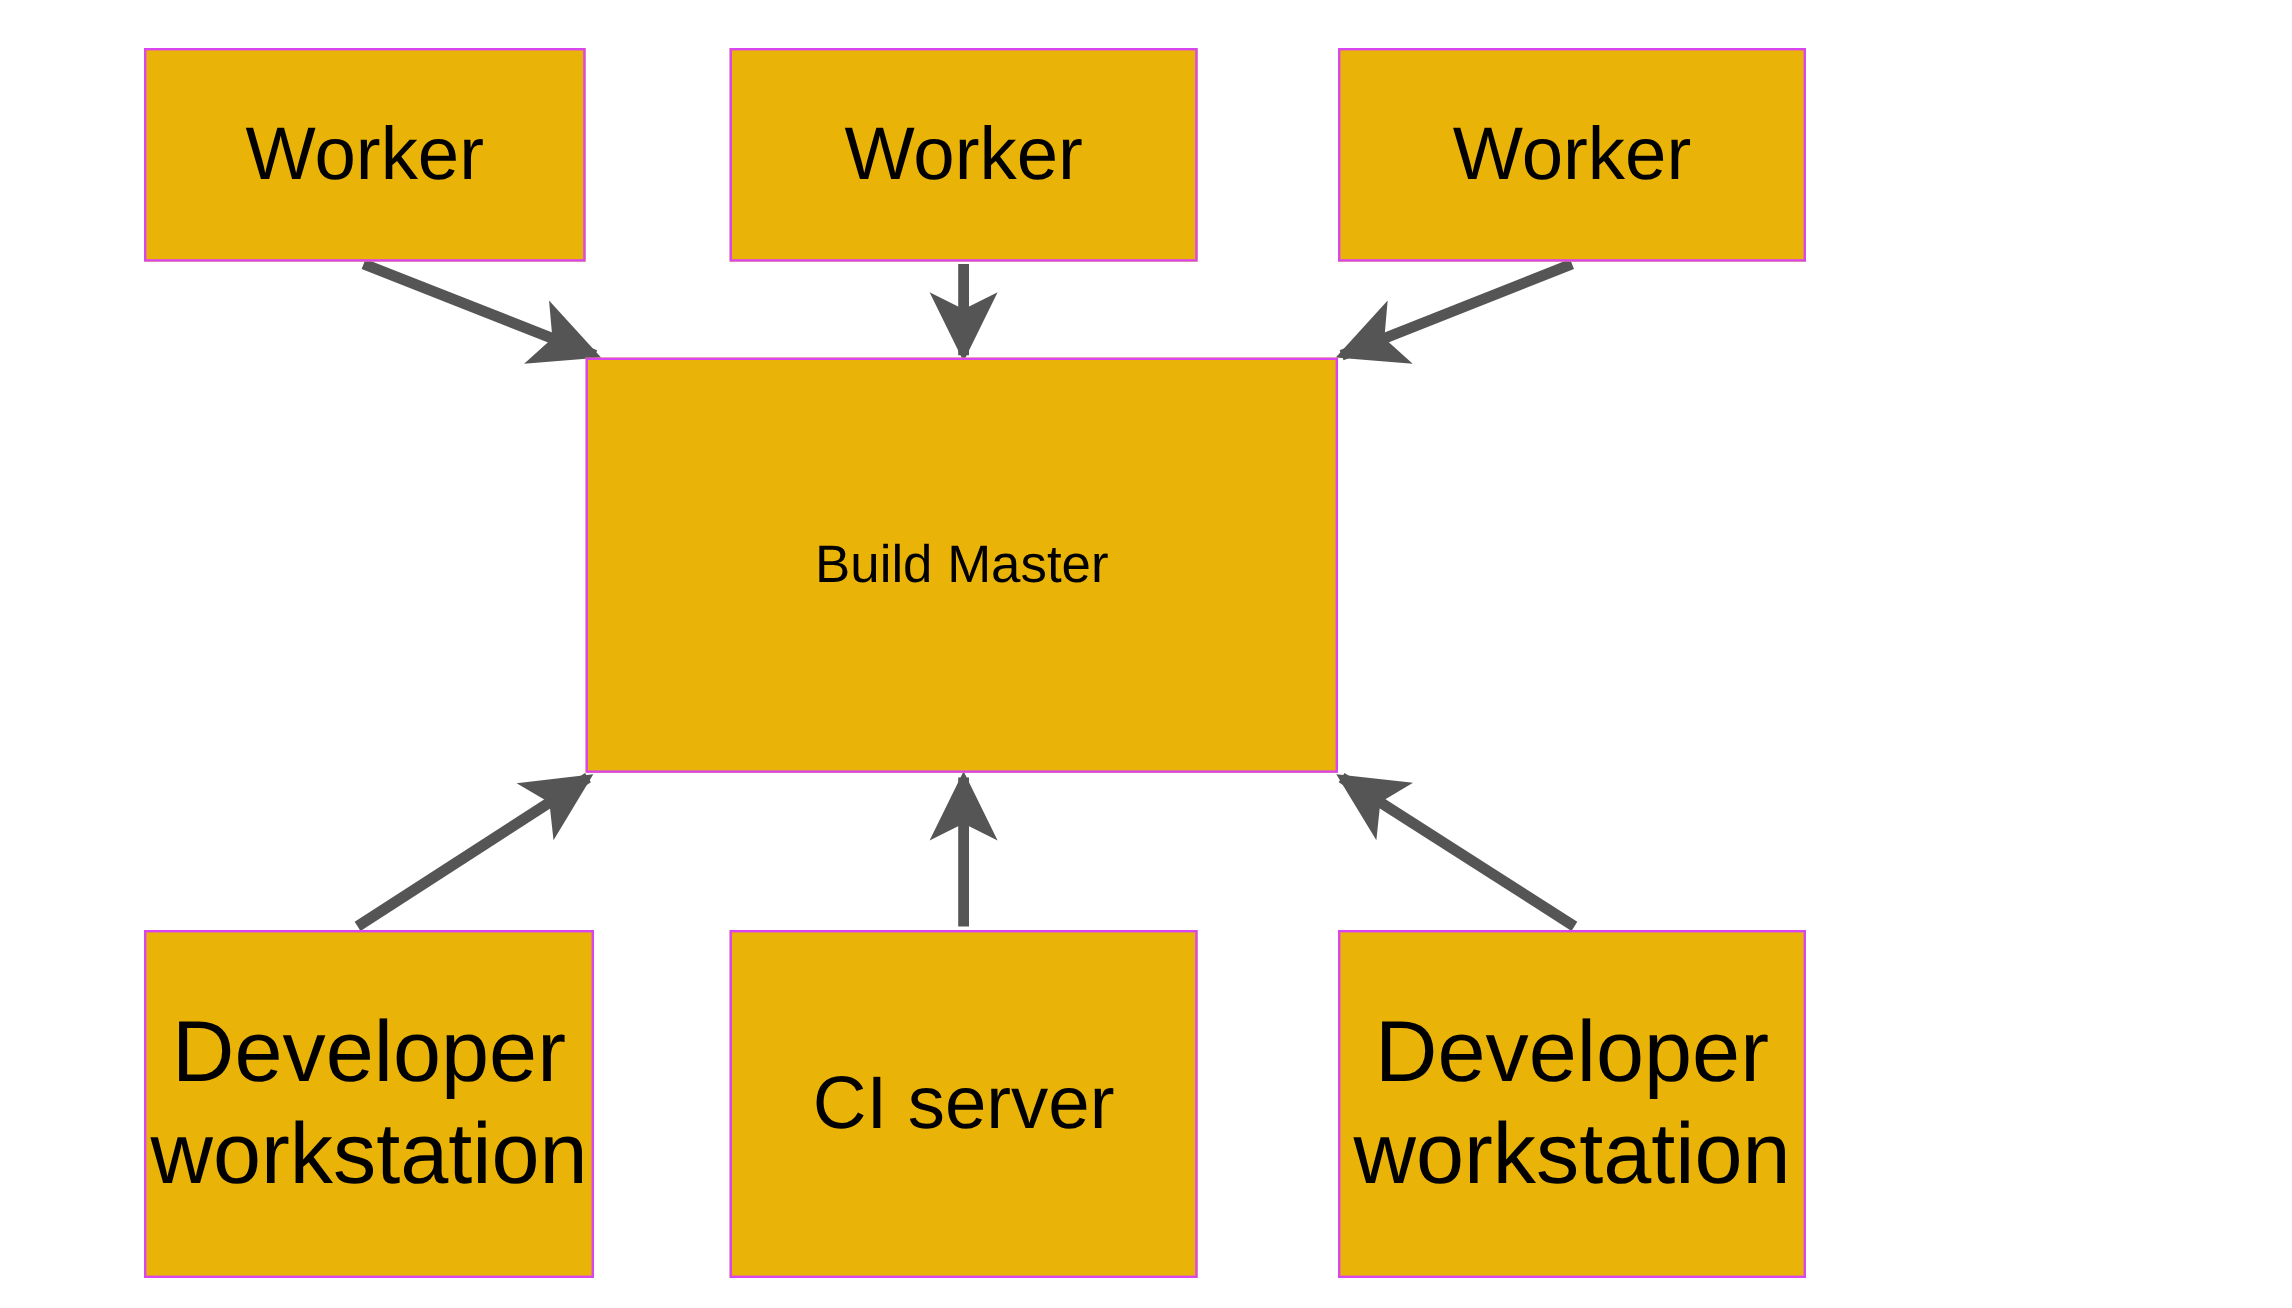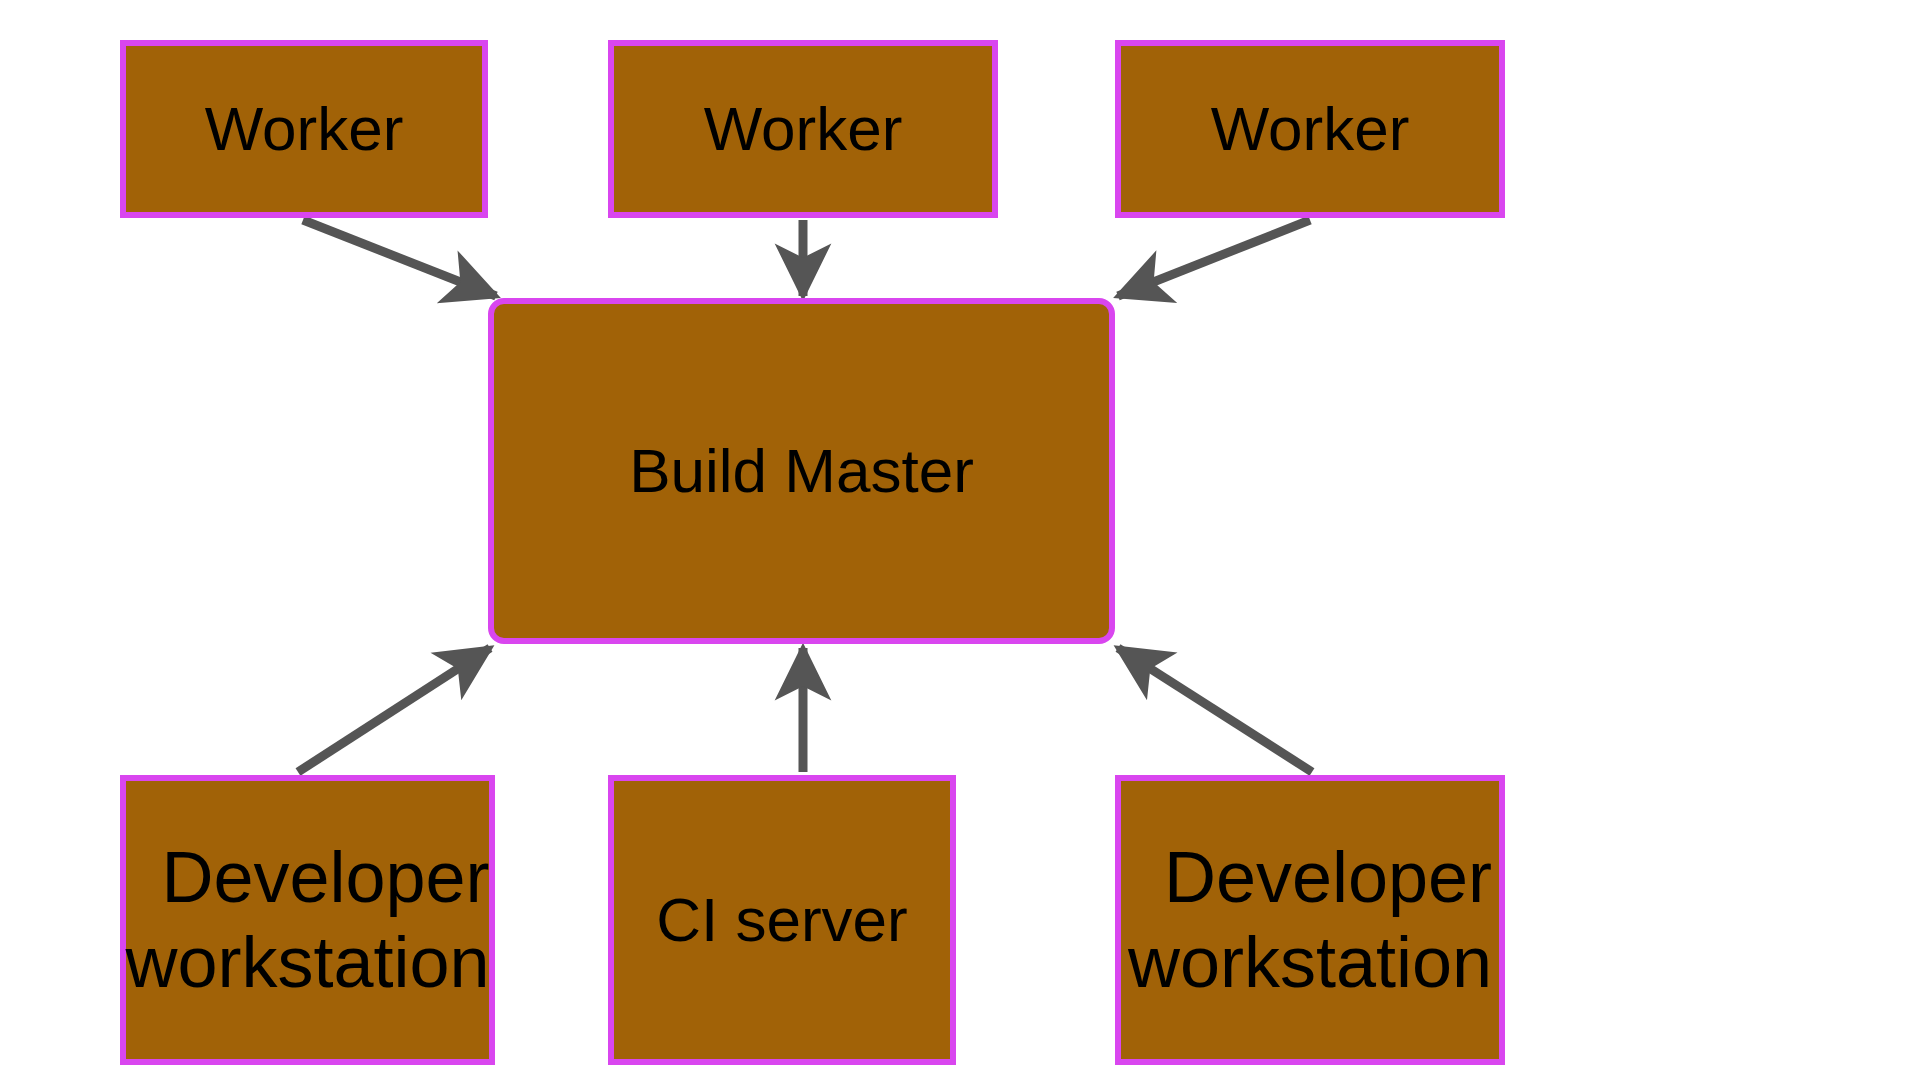--- a/index.html
+++ b/index.html
@@ -22,36 +22,36 @@
     position: absolute;
     left: 0;
     top: 0;
     width: 1910px;
     height: 1090px;
     pointer-events: none;
   }
   .node {
     position: absolute;
     box-sizing: border-box;
-    background: #a16207;
-    border: 6px solid #d946ef;
+    background: #eab308;
+    border: 2px solid #d946ef;
     display: flex;
     align-items: center;
     justify-content: center;
-    text-align: right;
+    text-align: center;
     color: #000000;
     line-height: 1.18;
     white-space: pre-line;
   }
   .node-label {
     display: block;
     padding: 0 10px;
   }
   .node-worker { font-size: 62px; }
-  .node-master { font-size: 62px; border-radius: 16px; }
+  .node-master { font-size: 44px; }
   .node-ci     { font-size: 62px; }
   .node-dev    { font-size: 72px; }
 </style>
 </head>
 <body>
 
 <div id="canvas">
 
   <svg class="edge-layer" viewBox="0 0 1910 1090" width="1910" height="1090" xmlns="http://www.w3.org/2000/svg">
     <defs>
@@ -87,21 +87,21 @@
 
   <div class="node node-master" style="left:488px; top:298px; width:627px; height:346px;">
     <span class="node-label">Build Master</span>
   </div>
 
   <div class="node node-dev" style="left:120px; top:775px; width:375px; height:290px;">
     <span class="node-label">Developer
 workstation</span>
   </div>
 
-  <div class="node node-ci" style="left:608px; top:775px; width:348px; height:290px;">
+  <div class="node node-ci" style="left:608px; top:775px; width:390px; height:290px;">
     <span class="node-label">CI server</span>
   </div>
 
   <div class="node node-dev" style="left:1115px; top:775px; width:390px; height:290px;">
     <span class="node-label">Developer
 workstation</span>
   </div>
 
 </div>
 

